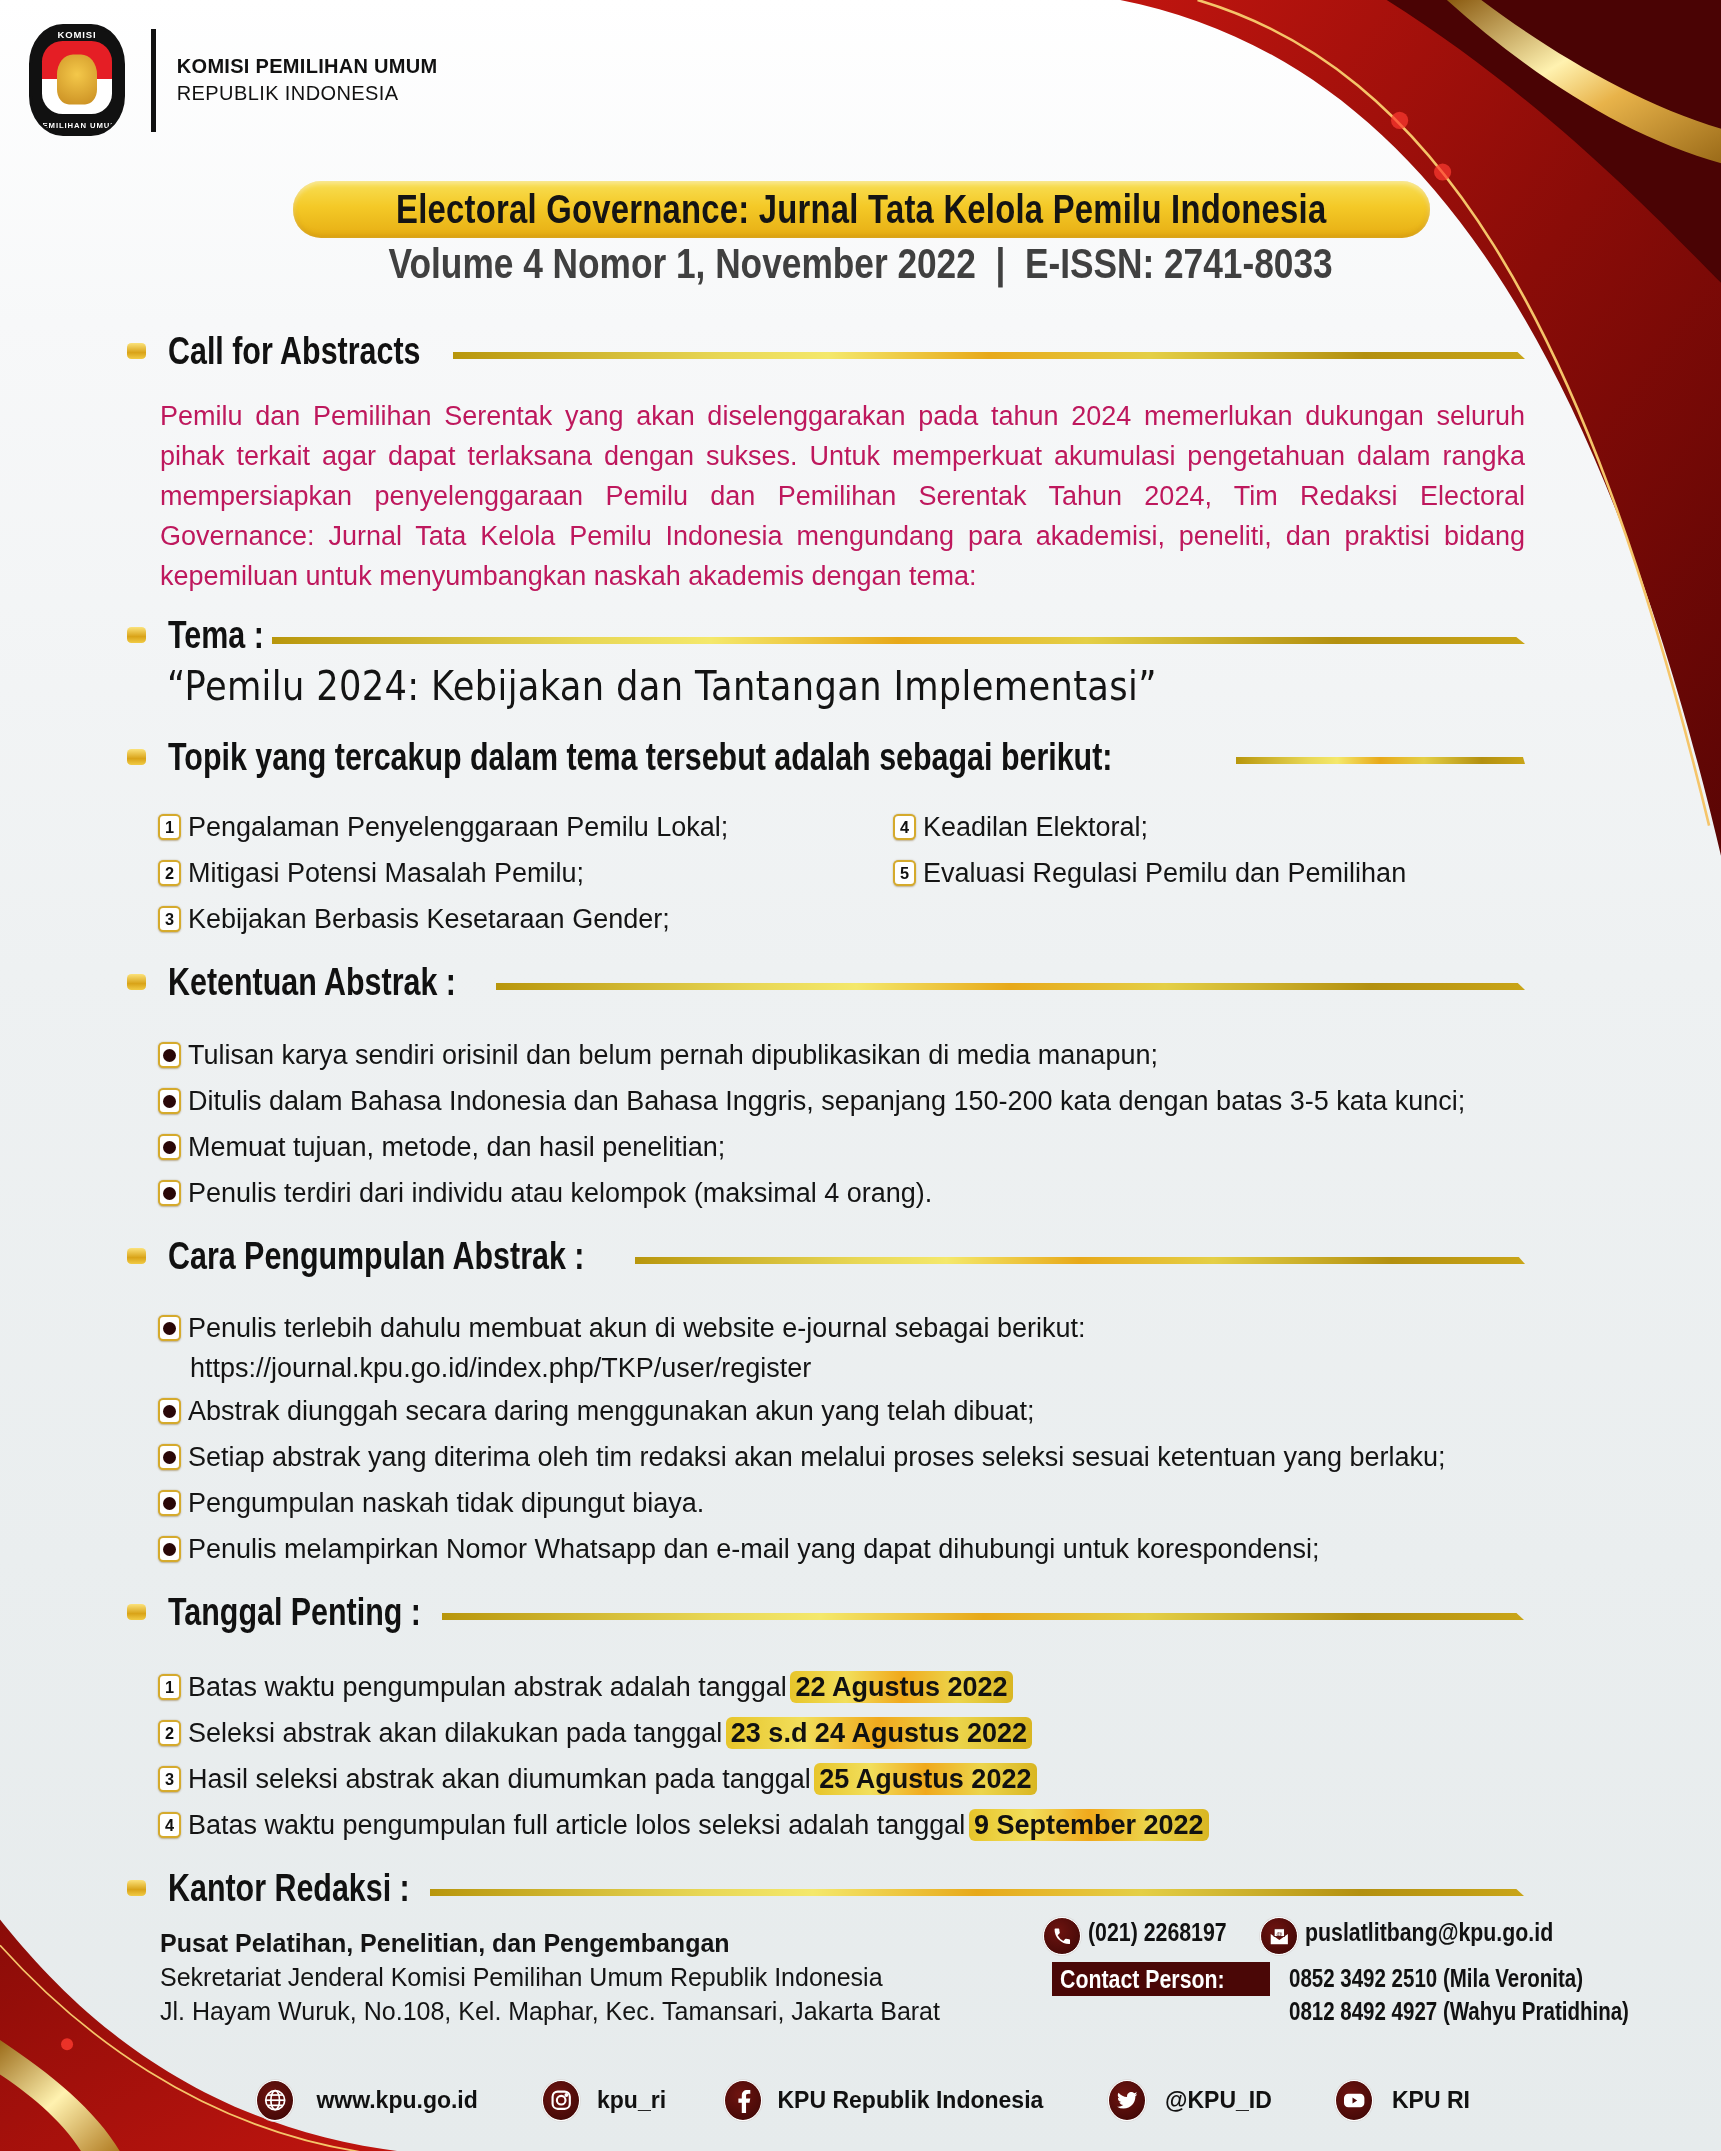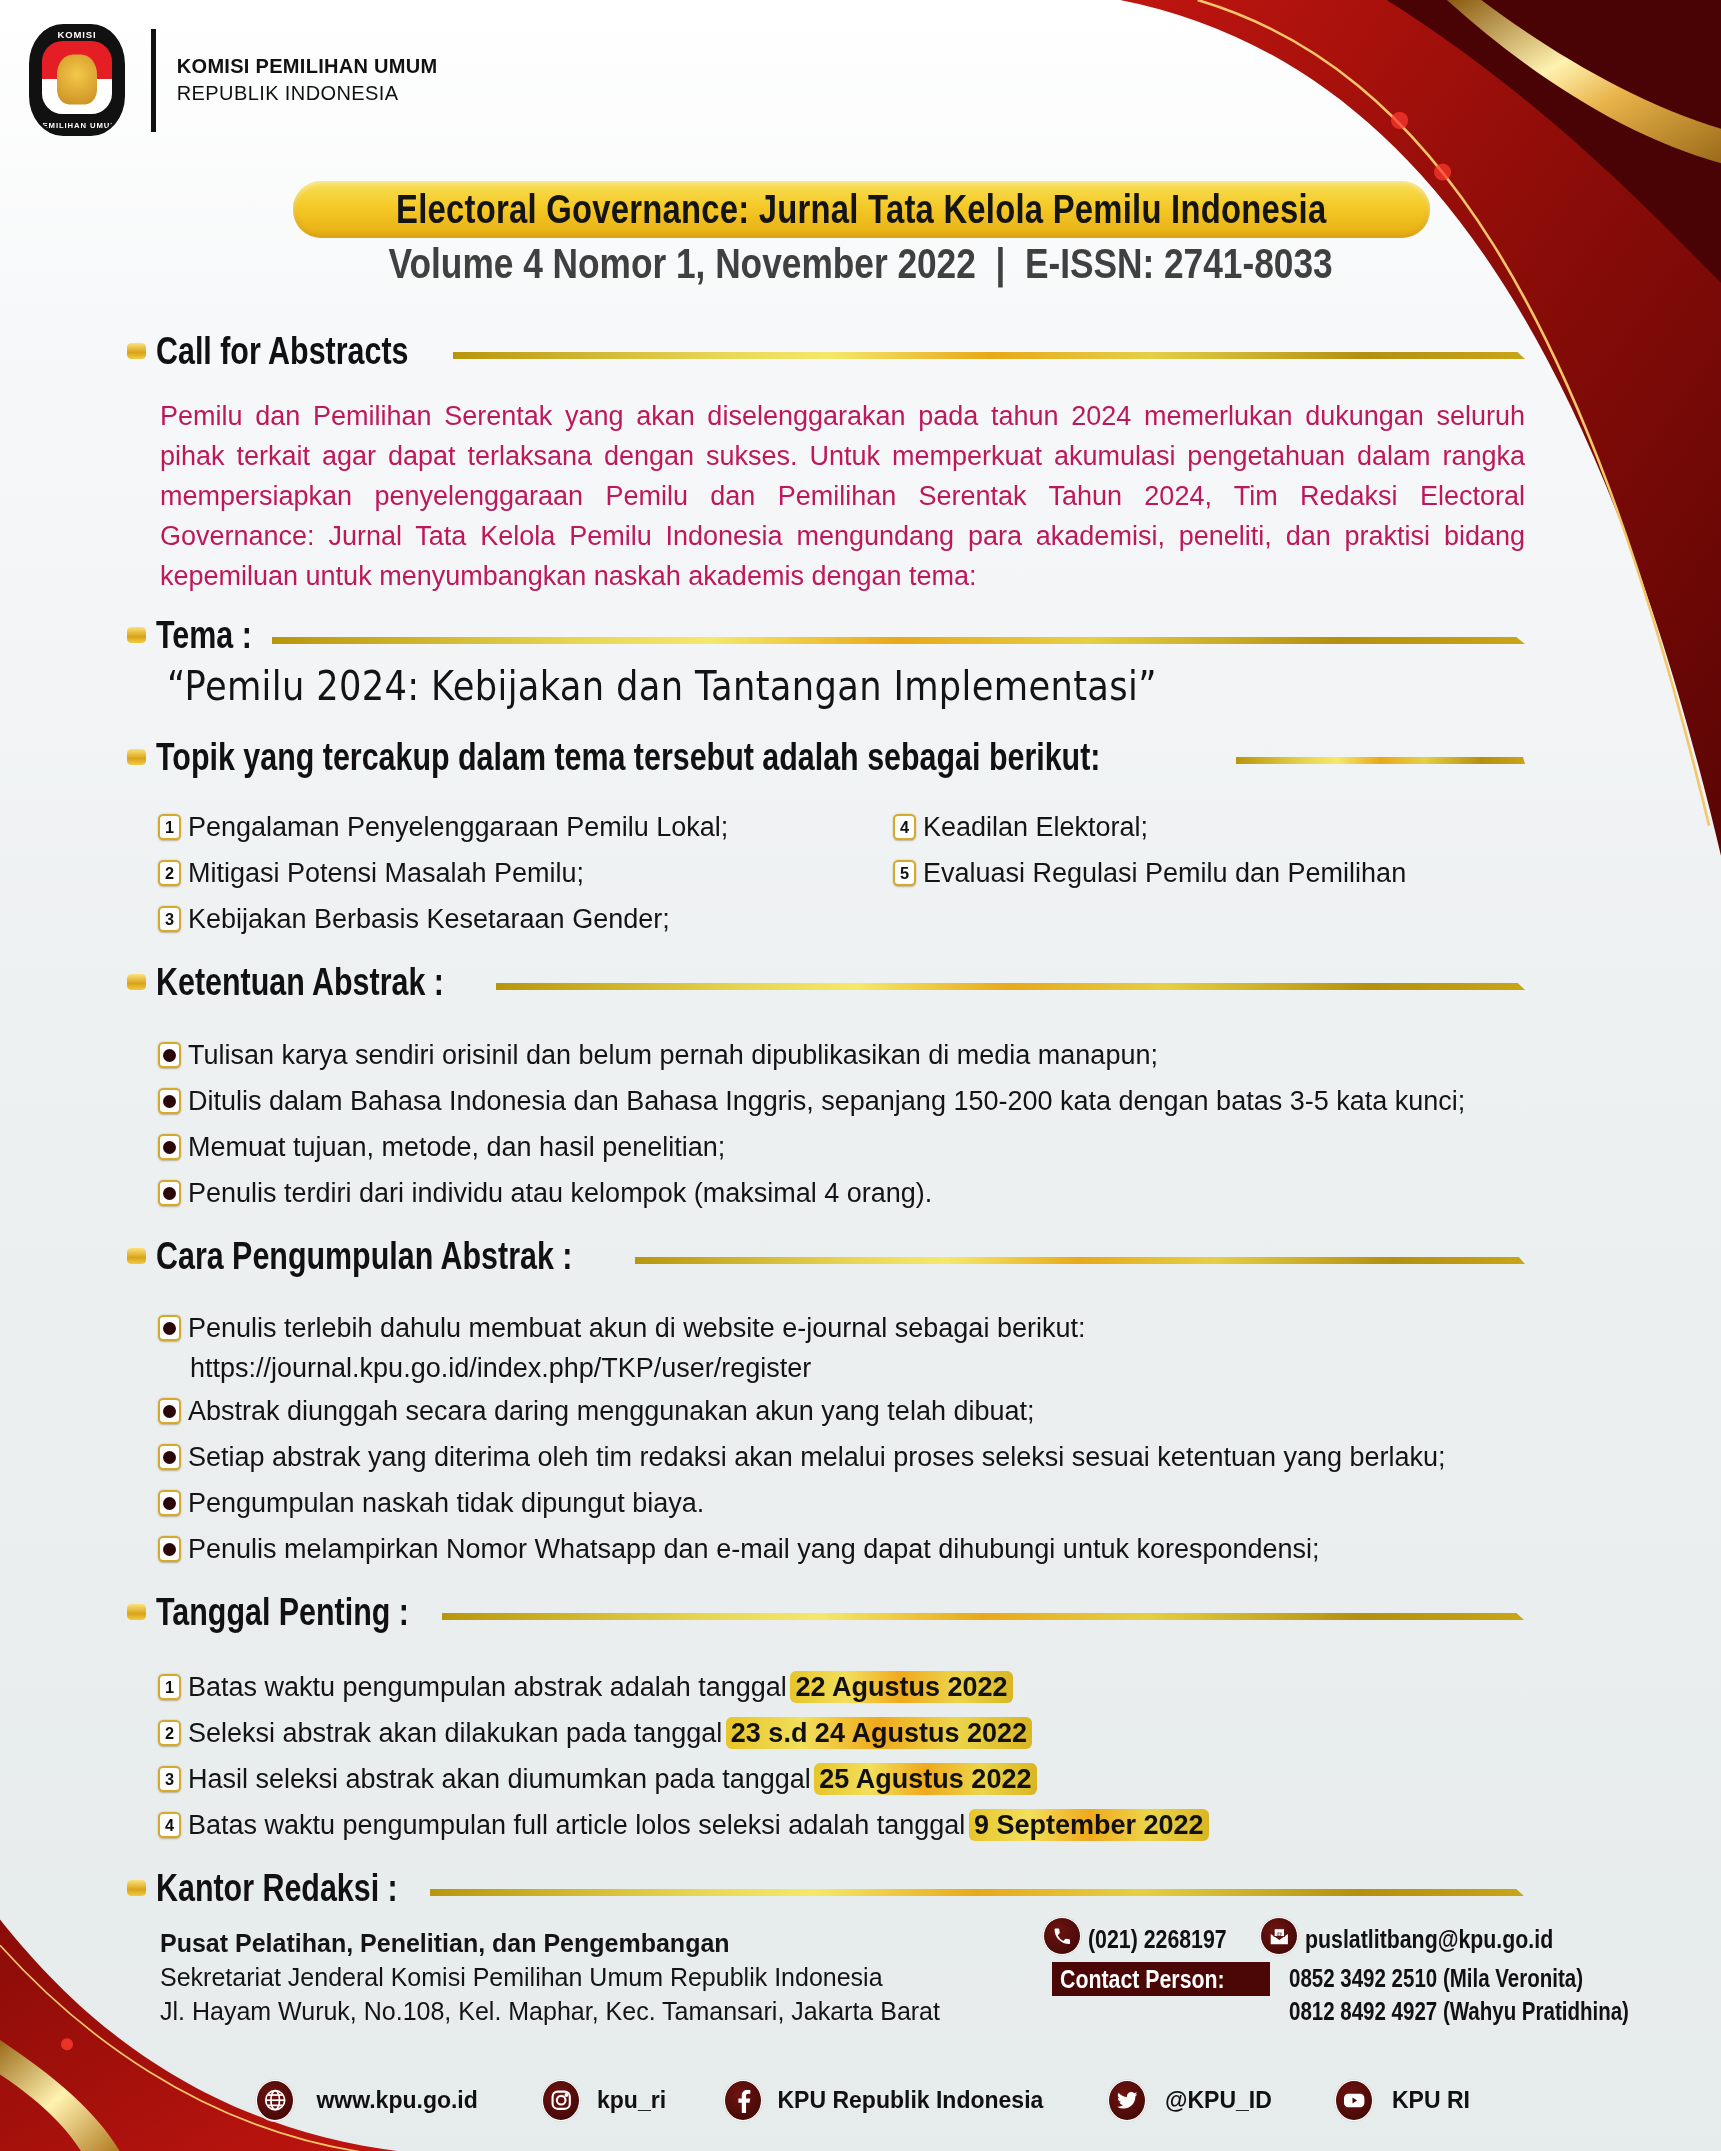--- a/index.html
+++ b/index.html
@@ -54,21 +54,21 @@
   }
   .title-text { font-size: 40px; font-weight: bold; letter-spacing: 0.3px; color: #141414; transform: scaleX(0.82); white-space: nowrap; }
   .volume-line {
     position: absolute; left: 0; right: 0; top: 239px; text-align: center;
     font-size: 43px; font-weight: bold; color: #404040; white-space: nowrap;
   }
   .volume-line span { display: inline-block; transform: scaleX(0.82); }
 
   
   .sec {
-    position: absolute; left: 127px; display: flex; align-items: center; height: 48px;
+    position: absolute; left: 127px; display: flex; align-items: center; height: 48px; gap: 12px;
   }
   .sec-bullet {
     width: 19px; height: 15.5px; border-radius: 4.3px; margin-right: 10.3px;
     background: linear-gradient(180deg, #fbe27a, #d9a318 60%, #f1cb45);
   }
   .sec-title {
     font-size: 39px; font-weight: bold; color: #111; white-space: nowrap;
     transform: scaleX(0.78); transform-origin: left center;
   }
   .rule {
@@ -108,21 +108,21 @@
     display: inline-block; margin-left: 3.4px; padding: 0.9px 5.2px; border-radius: 6px;
     background: linear-gradient(90deg, #e7c52a 0%, #f2df5c 25%, #f0a91c 50%, #ecd54c 75%, #d9b622 100%);
     font-weight: bold; color: #111;
   }
 
   
   .office { position: absolute; left: 160px; top: 1926px; font-size: 25px; line-height: 34px; color: #141414; }
   .office .b { font-weight: bold; }
 
   .contact { position: absolute; left: 1043px; top: 1917px; width: 654px; }
-  .c-row { display: flex; align-items: flex-end; }
+  .c-row { display: flex; align-items: flex-start; }
   .circ-icon {
     width: 38px; height: 38px; border-radius: 50%;
     background: radial-gradient(circle at 40% 35%, #6e1410, #3a0605);
     display: inline-flex; align-items: center; justify-content: center;
     border: 1.7px solid #fff; box-shadow: 0 0 0 0.9px #ddd;
   }
   .c-text { font-size: 26px; font-weight: bold; white-space: nowrap; transform: scaleX(0.82); transform-origin: left center; }
   .cp-badge {
     background: #4a0706; color: #fff; border-radius: 0; padding: 1.7px 8.6px;
     font-size: 26px; font-weight: bold; white-space: nowrap; display: inline-block;

